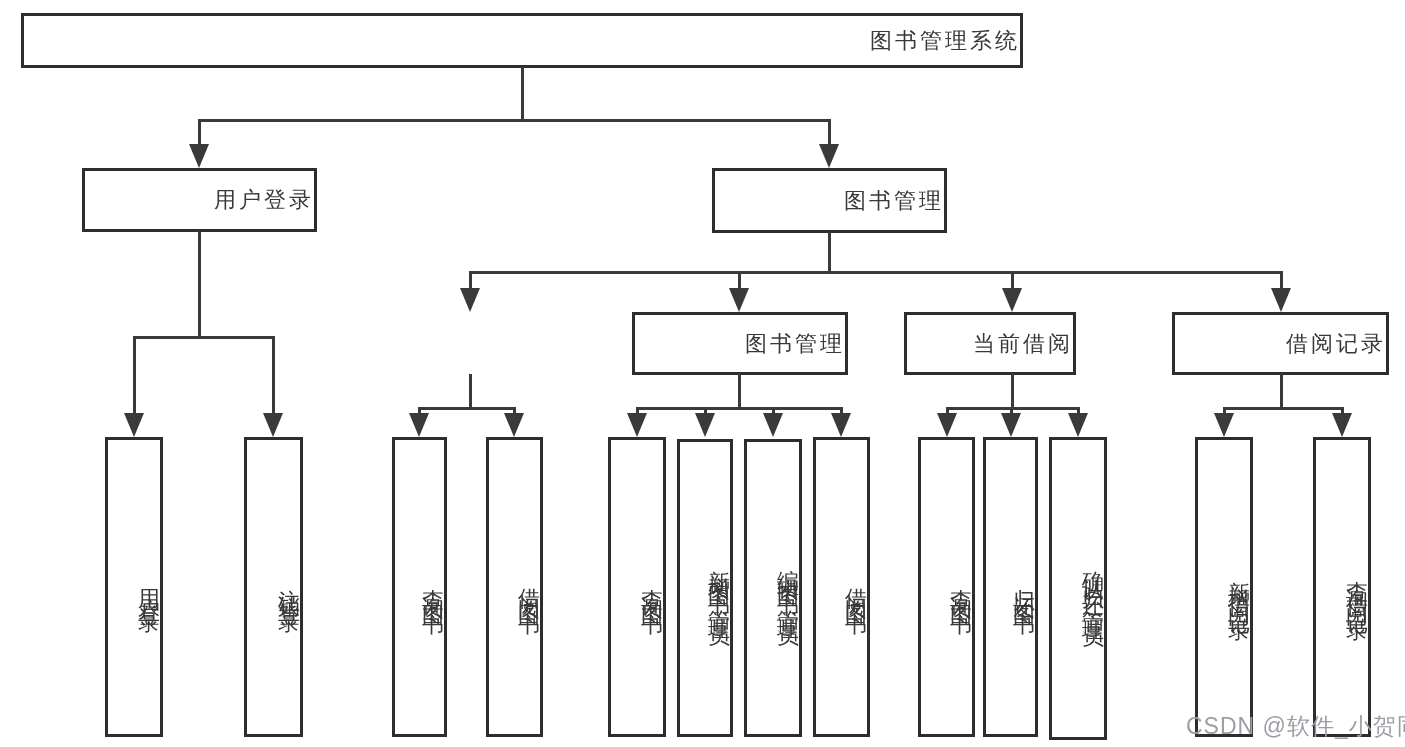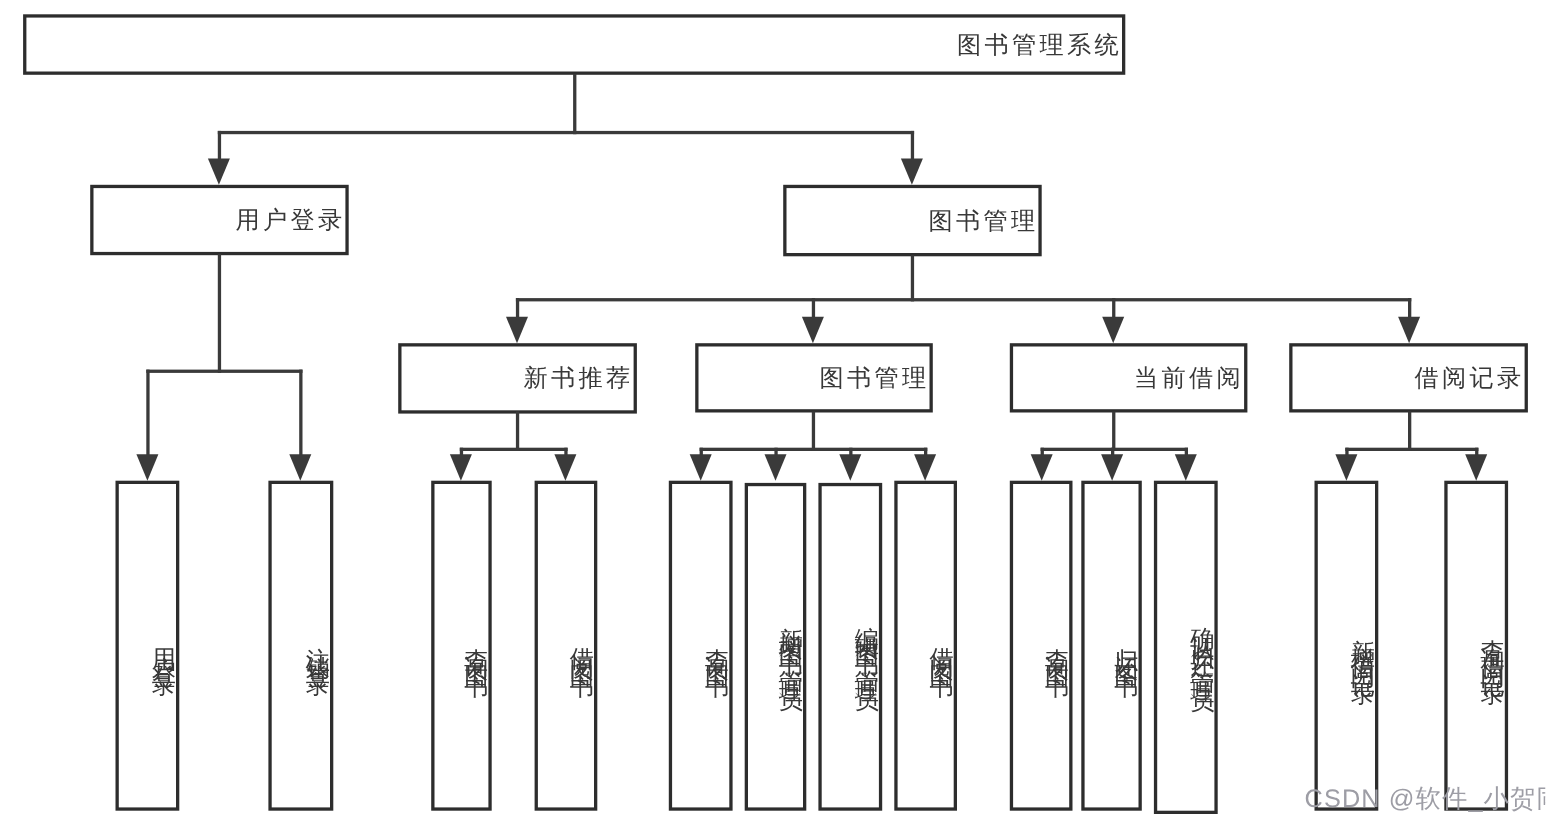--- a/index.html
+++ b/index.html
@@ -58,27 +58,24 @@
 
 <div class="node h" style="left: 21px; top: 13px; width: 1002px; height: 55px;">
       <span class="label">图书管理系统</span>
     </div>
     <div class="node h" style="left: 82px; top: 168px; width: 235px; height: 64px;">
       <span class="label">用户登录</span>
     </div>
     <div class="node h" style="left: 712px; top: 168px; width: 235px; height: 65px;">
       <span class="label">图书管理</span>
     </div>
-    <div class="node h" style="left: 362px; top: 312px; width: 217px; height: 64px;">
-      <span class="label">新书推荐</span>
-    </div>
     <div class="node h" style="left: 632px; top: 312px; width: 216px; height: 63px;">
       <span class="label">图书管理</span>
     </div>
-    <div class="node h" style="left: 904px; top: 312px; width: 216px; height: 63px; margin-left: 14px;">
+    <div class="node h" style="left: 904px; top: 312px; width: 172px; height: 63px;">
       <span class="label">当前借阅</span>
     </div>
     <div class="node h" style="left: 1172px; top: 312px; width: 217px; height: 63px;">
       <span class="label">借阅记录</span>
     </div>
     <div class="node v" style="left: 105px; top: 437px; width: 58px; height: 300px;">
       <span class="label">用户登录</span>
     </div>
     <div class="node v" style="left: 244px; top: 437px; width: 59px; height: 300px;">
       <span class="label">注销登录</span>

